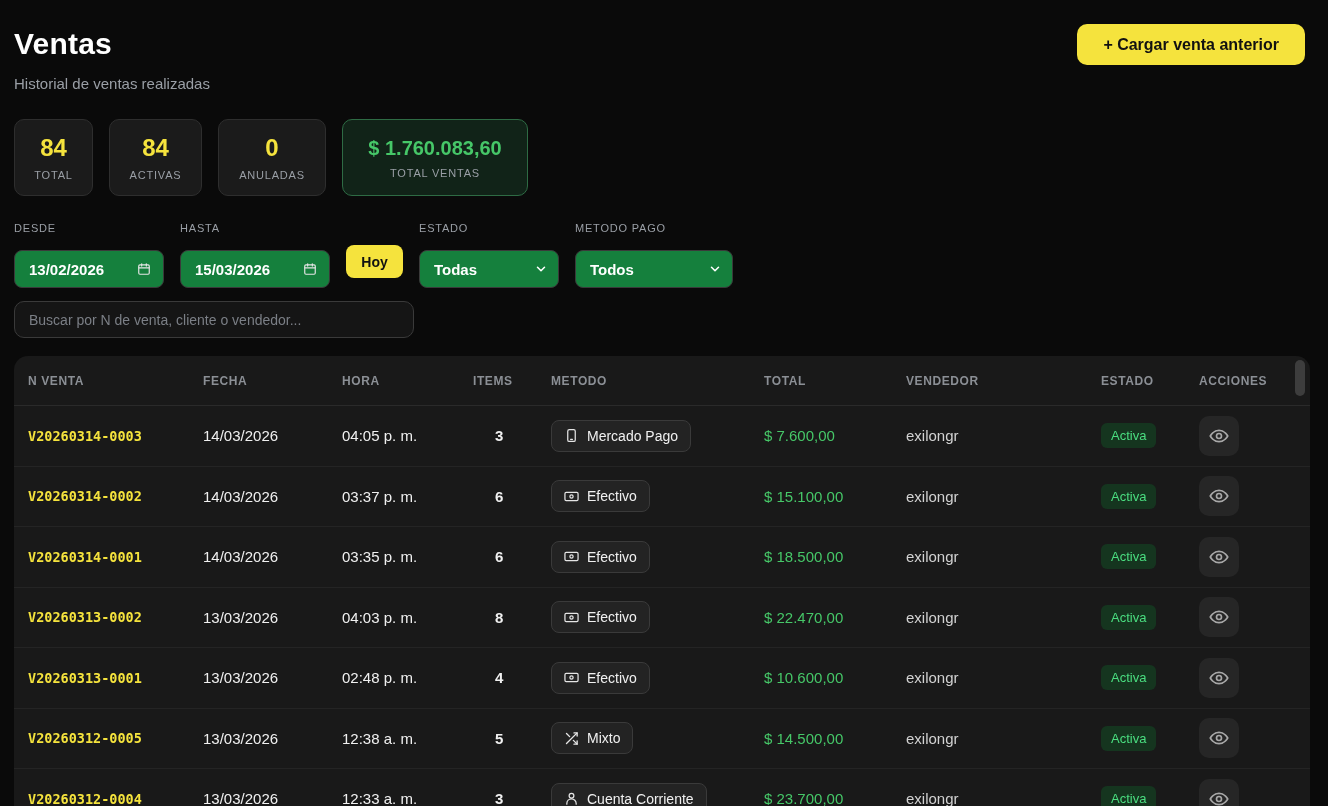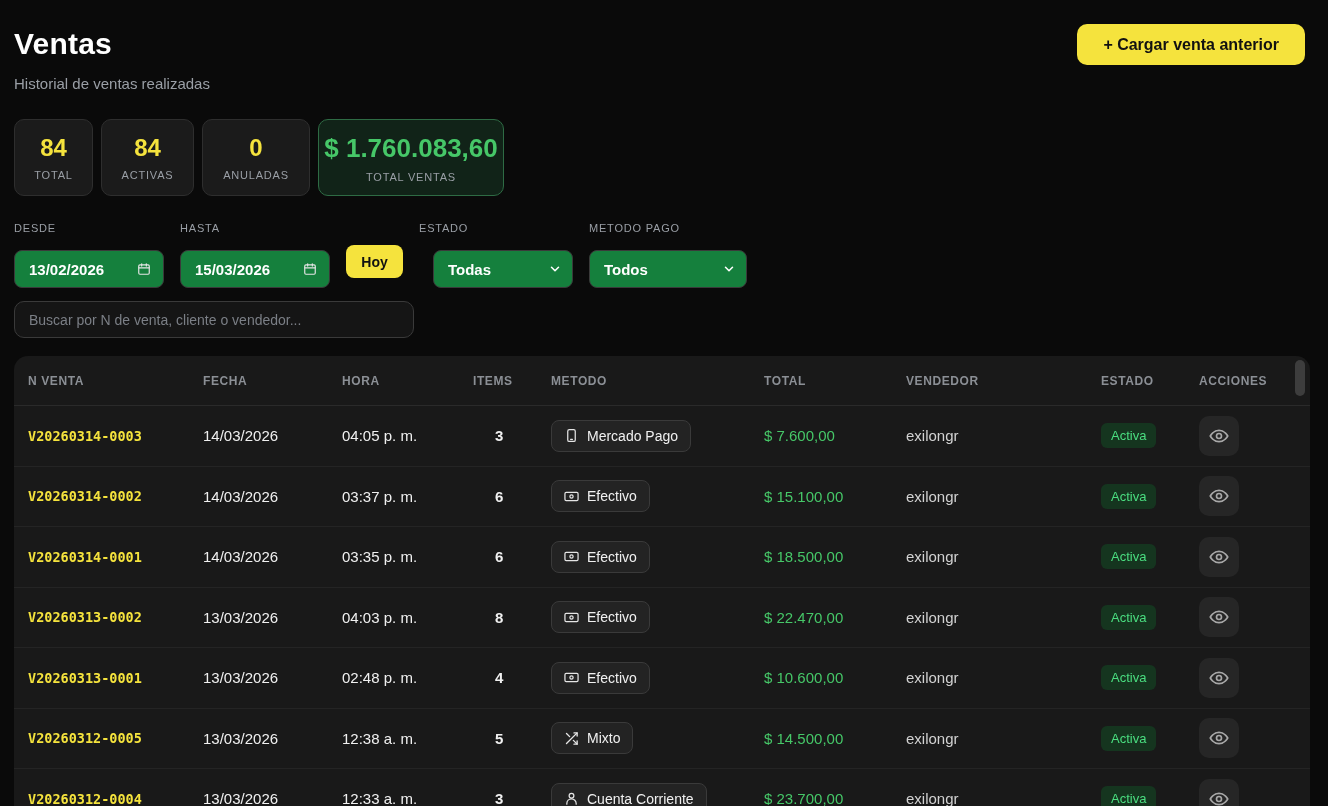--- a/index.html
+++ b/index.html
@@ -16,31 +16,31 @@
   .page-title { font-size:30px; font-weight:800; color:#ffffff; letter-spacing:0.2px; }
   .page-subtitle { margin-top:14px; font-size:15px; color:#9a9fa6; }
   .load-prev-btn {
     position:absolute; top:24px; right:9px; height:41px; padding:0 26px;
     background: var(--accent-yellow, #f5e33d);
     color:#111; font-size:16px; font-weight:700; border:none; border-radius:10px;
     font-family:"Liberation Sans",sans-serif; cursor:pointer;
   }
 
   
-  .stats-row { display:flex; gap:8px; margin-top:27px; }
+  .stats-row { display:flex; gap:16px; margin-top:27px; }
   .stat-card {
     height:77px; border-radius:10px; background:#1b1b1b; border:1px solid #2e2e2e;
     display:flex; flex-direction:column; align-items:center; justify-content:center; gap:7px;
   }
   .stat-card.w1 { width:79px; } .stat-card.w2 { width:93px; }
   .stat-card.w3 { width:108px; } .stat-card.w4 { width:186px; }
   .stat-value { font-size:24px; font-weight:700; color: var(--accent-yellow, #f5e33d); }
   .stat-label { font-size:11px; letter-spacing:0.8px; color:#9a9fa6; }
   .stat-card.green { background:#112318; border-color:#2e6b44; }
-  .stat-card.green .stat-value { color: var(--money-green, #46c768); font-size:26px; }
+  .stat-card.green .stat-value { color: var(--money-green, #46c768); font-size:20px; }
 
   
   .filters-row { display:flex; gap:16px; margin-top:26px; align-items:flex-end; }
   .filter-group { display:flex; flex-direction:column; gap:16px; }
   .filter-label { font-size:11px; letter-spacing:0.8px; color:#9a9fa6; }
   .control {
     height:38px; background:#15803d; border:1px solid #3a3a3a; border-radius:8px;
     color:#fff; font-size:15px; font-weight:600; font-family:"Liberation Sans",sans-serif;
   }
   .date-input { width:150px; position:relative; display:flex; align-items:center; padding:0 14px; cursor:pointer; }
@@ -48,21 +48,21 @@
   .hoy-btn {
     width:57px; height:33px; border:none; border-radius:8px;
     background: var(--accent-yellow, #f5e33d); color:#111; font-size:14px; font-weight:700;
     font-family:"Liberation Sans",sans-serif; cursor:pointer; margin-bottom:10px;
   }
   .select-wrap { position:relative; }
   .select-wrap select {
     appearance:none; -webkit-appearance:none; width:100%; padding:0 34px 0 14px; cursor:pointer;
   }
   .select-wrap .chev { position:absolute; right:11px; top:12px; width:14px; height:14px; color:#fff; pointer-events:none; display:flex; }
-  .sel-estado { width:140px;margin-left:14px; } .sel-metodo { width:158px; }
+  .sel-estado { width:140px; } .sel-metodo { width:158px; }
 
   .search-input {
     margin-top:13px; width:400px; height:37px; background:#151515; border:1px solid #3a3a3a;
     border-radius:10px; padding:0 14px; color:#e5e5e5; font-size:14px;
     font-family:"Liberation Sans",sans-serif;
   }
   .search-input::placeholder { color:#7b7f86; }
 
   
   .sales-table {

